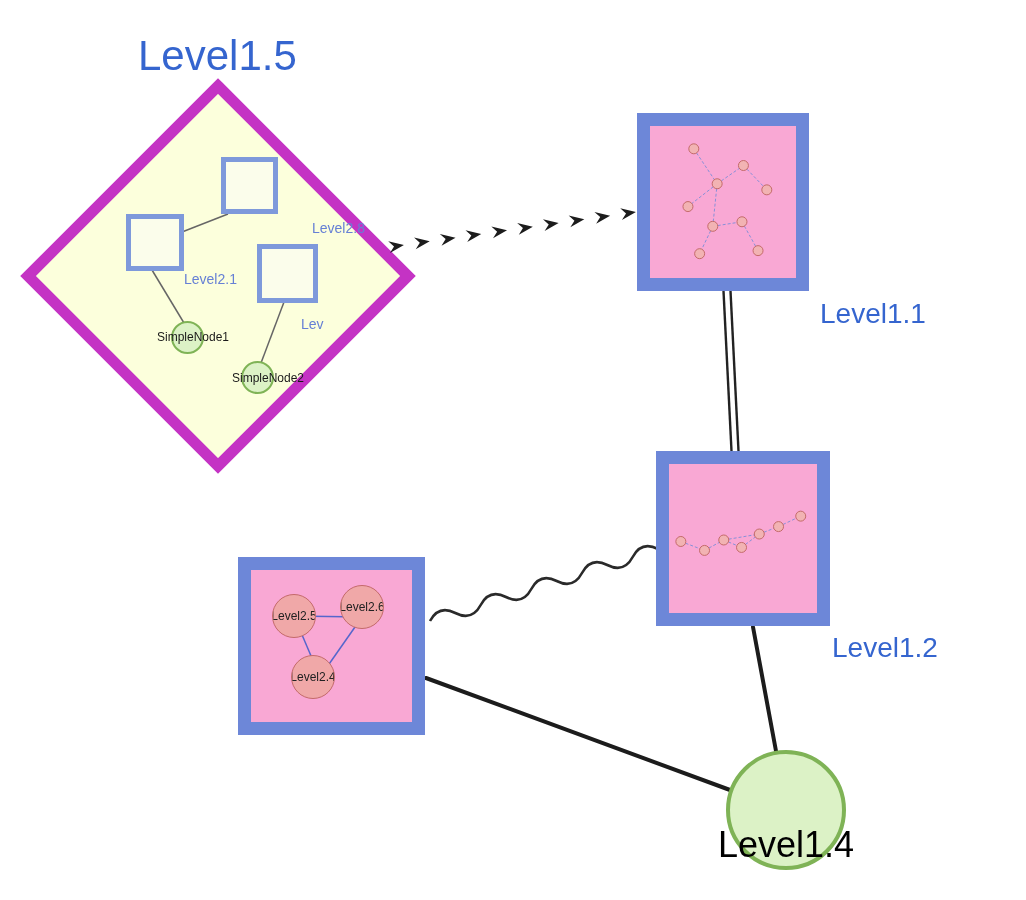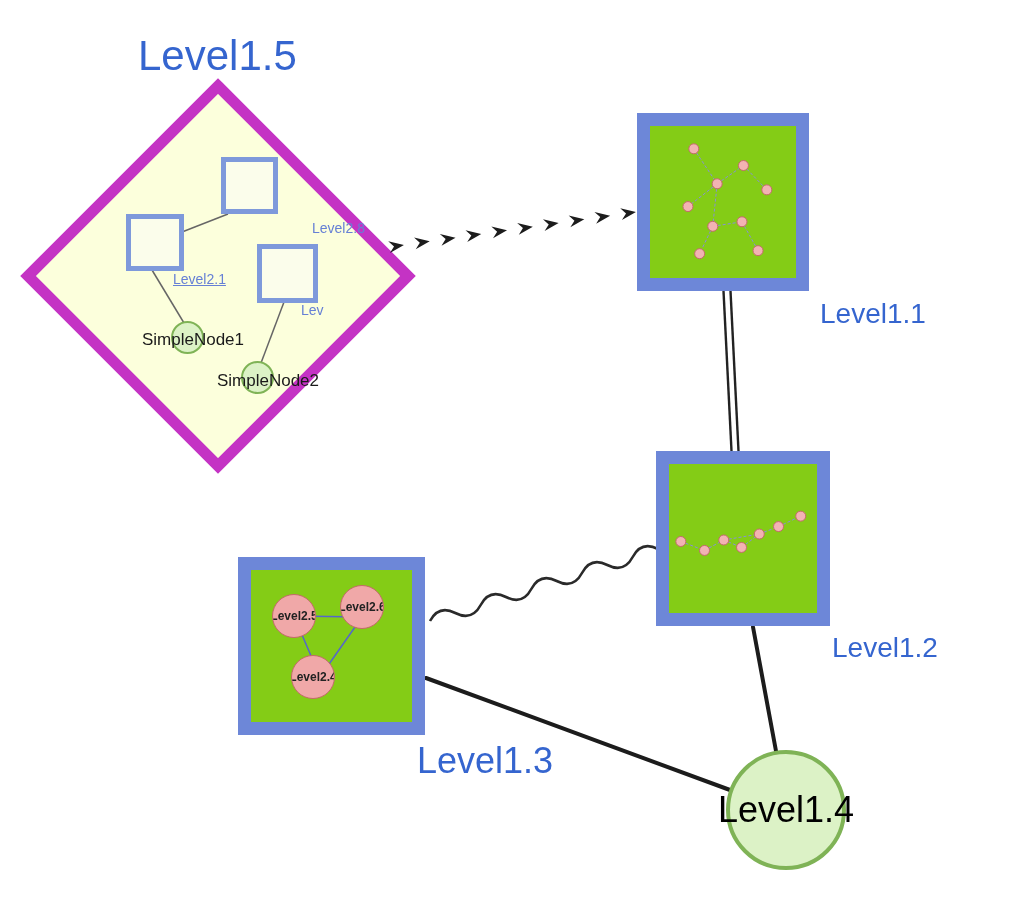--- a/index.html
+++ b/index.html
@@ -8,60 +8,60 @@
   #edge-layer{position:absolute;left:0;top:0;z-index:1;}
 
   
   #diamond{fill:var(--diamond-fill,#fcffdc);stroke:var(--diamond-border,#c433c4);stroke-width:11;}
   .inner-edge{stroke:#666;stroke-width:1.5;}
   .double{stroke:#222;stroke-width:2.4;}
   .thick{stroke:var(--edge,#1c1c1c);stroke-width:4;stroke-linecap:round;}
   #wavy-edge{stroke:#2a2a2a;stroke-width:2.6;fill:none;}
 
   
-  .group-box{position:absolute;background:#84cc16;border:13px solid var(--box-border,#6d87d8);z-index:2;box-sizing:border-box;font-weight:bold;}
+  .group-box{position:absolute;background:#f9a8d4;border:13px solid var(--box-border,#6d87d8);z-index:2;box-sizing:border-box;}
   #node-l11{left:637px;top:113px;width:172px;height:178px;}
   #node-l12{left:656px;top:451px;width:174px;height:175px;}
   #node-l13{left:238px;top:557px;width:187px;height:178px;}
   .mini-svg{position:absolute;left:0;top:0;}
   .mini-edge{stroke:var(--mini-edge,#8890d8);stroke-width:1;stroke-dasharray:3 2;fill:none;}
   .mini-node{fill:var(--mini-node-fill,#f2b3b3);stroke:var(--mini-node-border,#c46a6a);stroke-width:1;}
 
   
   .inner-square{position:absolute;border:5px solid var(--inner-square-border,#7e99db);background:#fbfdeb;z-index:2;box-sizing:border-box;}
   #sq-top{left:221px;top:157px;width:57px;height:57px;}
   #sq-left{left:126px;top:214px;width:58px;height:57px;}
   #sq-right{left:257px;top:244px;width:61px;height:59px;}
   .inner-label{position:absolute;color:var(--inner-label-blue,#6680d5);font-size:14px;z-index:3;white-space:nowrap;}
   #lbl-l28{left:292px;top:220px;margin-left:20px;}
-  #lbl-l21{left:173px;top:271px;text-decoration:underline;}
-  #lbl-lev{left:301px;top:302px;}
+  #lbl-l21{left:184px;top:271px;}
+  #lbl-lev{left:301px;top:316px;}
   .simple-node{position:absolute;width:33px;height:33px;border-radius:50%;border:2px solid var(--green-border,#8abf68);background:var(--green-fill,#dcf2c6);z-index:2;box-sizing:border-box;}
   #sn1{left:171px;top:321px;}
   #sn2{left:241px;top:361px;}
-  .sn-label{position:absolute;width:120px;text-align:center;font-size:17px;color:#1a1a1a;z-index:3;white-space:nowrap;}
+  .sn-label{position:absolute;width:120px;text-align:center;font-size:12px;color:#1a1a1a;z-index:3;white-space:nowrap;}
   #sn1-label{left:133px;top:330px;}
   #sn2-label{left:208px;top:371px;}
 
   
   .big-label{position:absolute;color:var(--label-blue,#3565cf);z-index:3;white-space:nowrap;}
   #lbl-l15{left:138px;top:32px;font-size:42px;}
   #lbl-l11{left:820px;top:298px;font-size:28px;}
   #lbl-l12{left:832px;top:632px;font-size:28px;}
   #lbl-l13{left:417px;top:740px;font-size:36px;}
 
   
   .pink-circle{position:absolute;width:44px;height:44px;border-radius:50%;background:var(--pink-fill,#f0a8a8);border:1.5px solid var(--pink-border,#c46a6a);display:flex;align-items:center;justify-content:center;overflow:hidden;font-size:12px;color:#222;z-index:2;box-sizing:border-box;}
   #c25{left:21px;top:24px;}
   #c26{left:89px;top:15px;}
   #c24{left:40px;top:85px;}
   .tri-edge{stroke:#5566cc;stroke-width:1.5;}
 
   
-  #node-l14{position:absolute;left:726px;top:750px;width:120px;height:120px;border-radius:50%;background:var(--green-fill,#dcf2c6);border:4px solid var(--green-border,#7fb356);z-index:2;display:flex;align-items:center;justify-content:center;box-sizing:border-box;}
+  #node-l14{position:absolute;left:726px;top:750px;width:120px;height:120px;border-radius:50%;background:var(--green-fill,#dcf2c6);border:4px solid var(--green-border,#7fb356);z-index:2;display:flex;align-items:flex-end;justify-content:center;box-sizing:border-box;}
   #lbl-l14{font-size:36px;color:#000;white-space:nowrap;}
 </style>
 </head>
 <body style="--label-blue: #3565cf; --inner-label-blue: #6680d5; --box-border: #6d87d8; --diamond-border: #c433c4; --diamond-fill: #fcffdc; --inner-square-border: #7e99db; --green-fill: #dcf2c6; --green-border: #7fb356; --pink-fill: #f0a8a8; --pink-border: #c46a6a; --mini-edge: #8890d8; --mini-node-fill: #f2b3b3; --mini-node-border: #c46a6a; --edge: #1c1c1c;">
 
 <div id="canvas">
 
   <svg id="edge-layer" width="1026" height="900" viewBox="0 0 1026 900">
 
     <polygon id="diamond" points="218,86 408,276 218,466 28,276"></polygon>
@@ -159,19 +159,18 @@
     <div class="pink-circle" id="c25">
       <span>Level2.5</span>
     </div>
     <div class="pink-circle" id="c26">
       <span>Level2.6</span>
     </div>
     <div class="pink-circle" id="c24">
       <span>Level2.4</span>
     </div>
   </div>
-  <div class="big-label" id="lbl-l13">Level1.3</div>
 
   <div id="node-l14">
     <span id="lbl-l14">Level1.4</span>
   </div>
 
 </div>
 
 </body></html>

